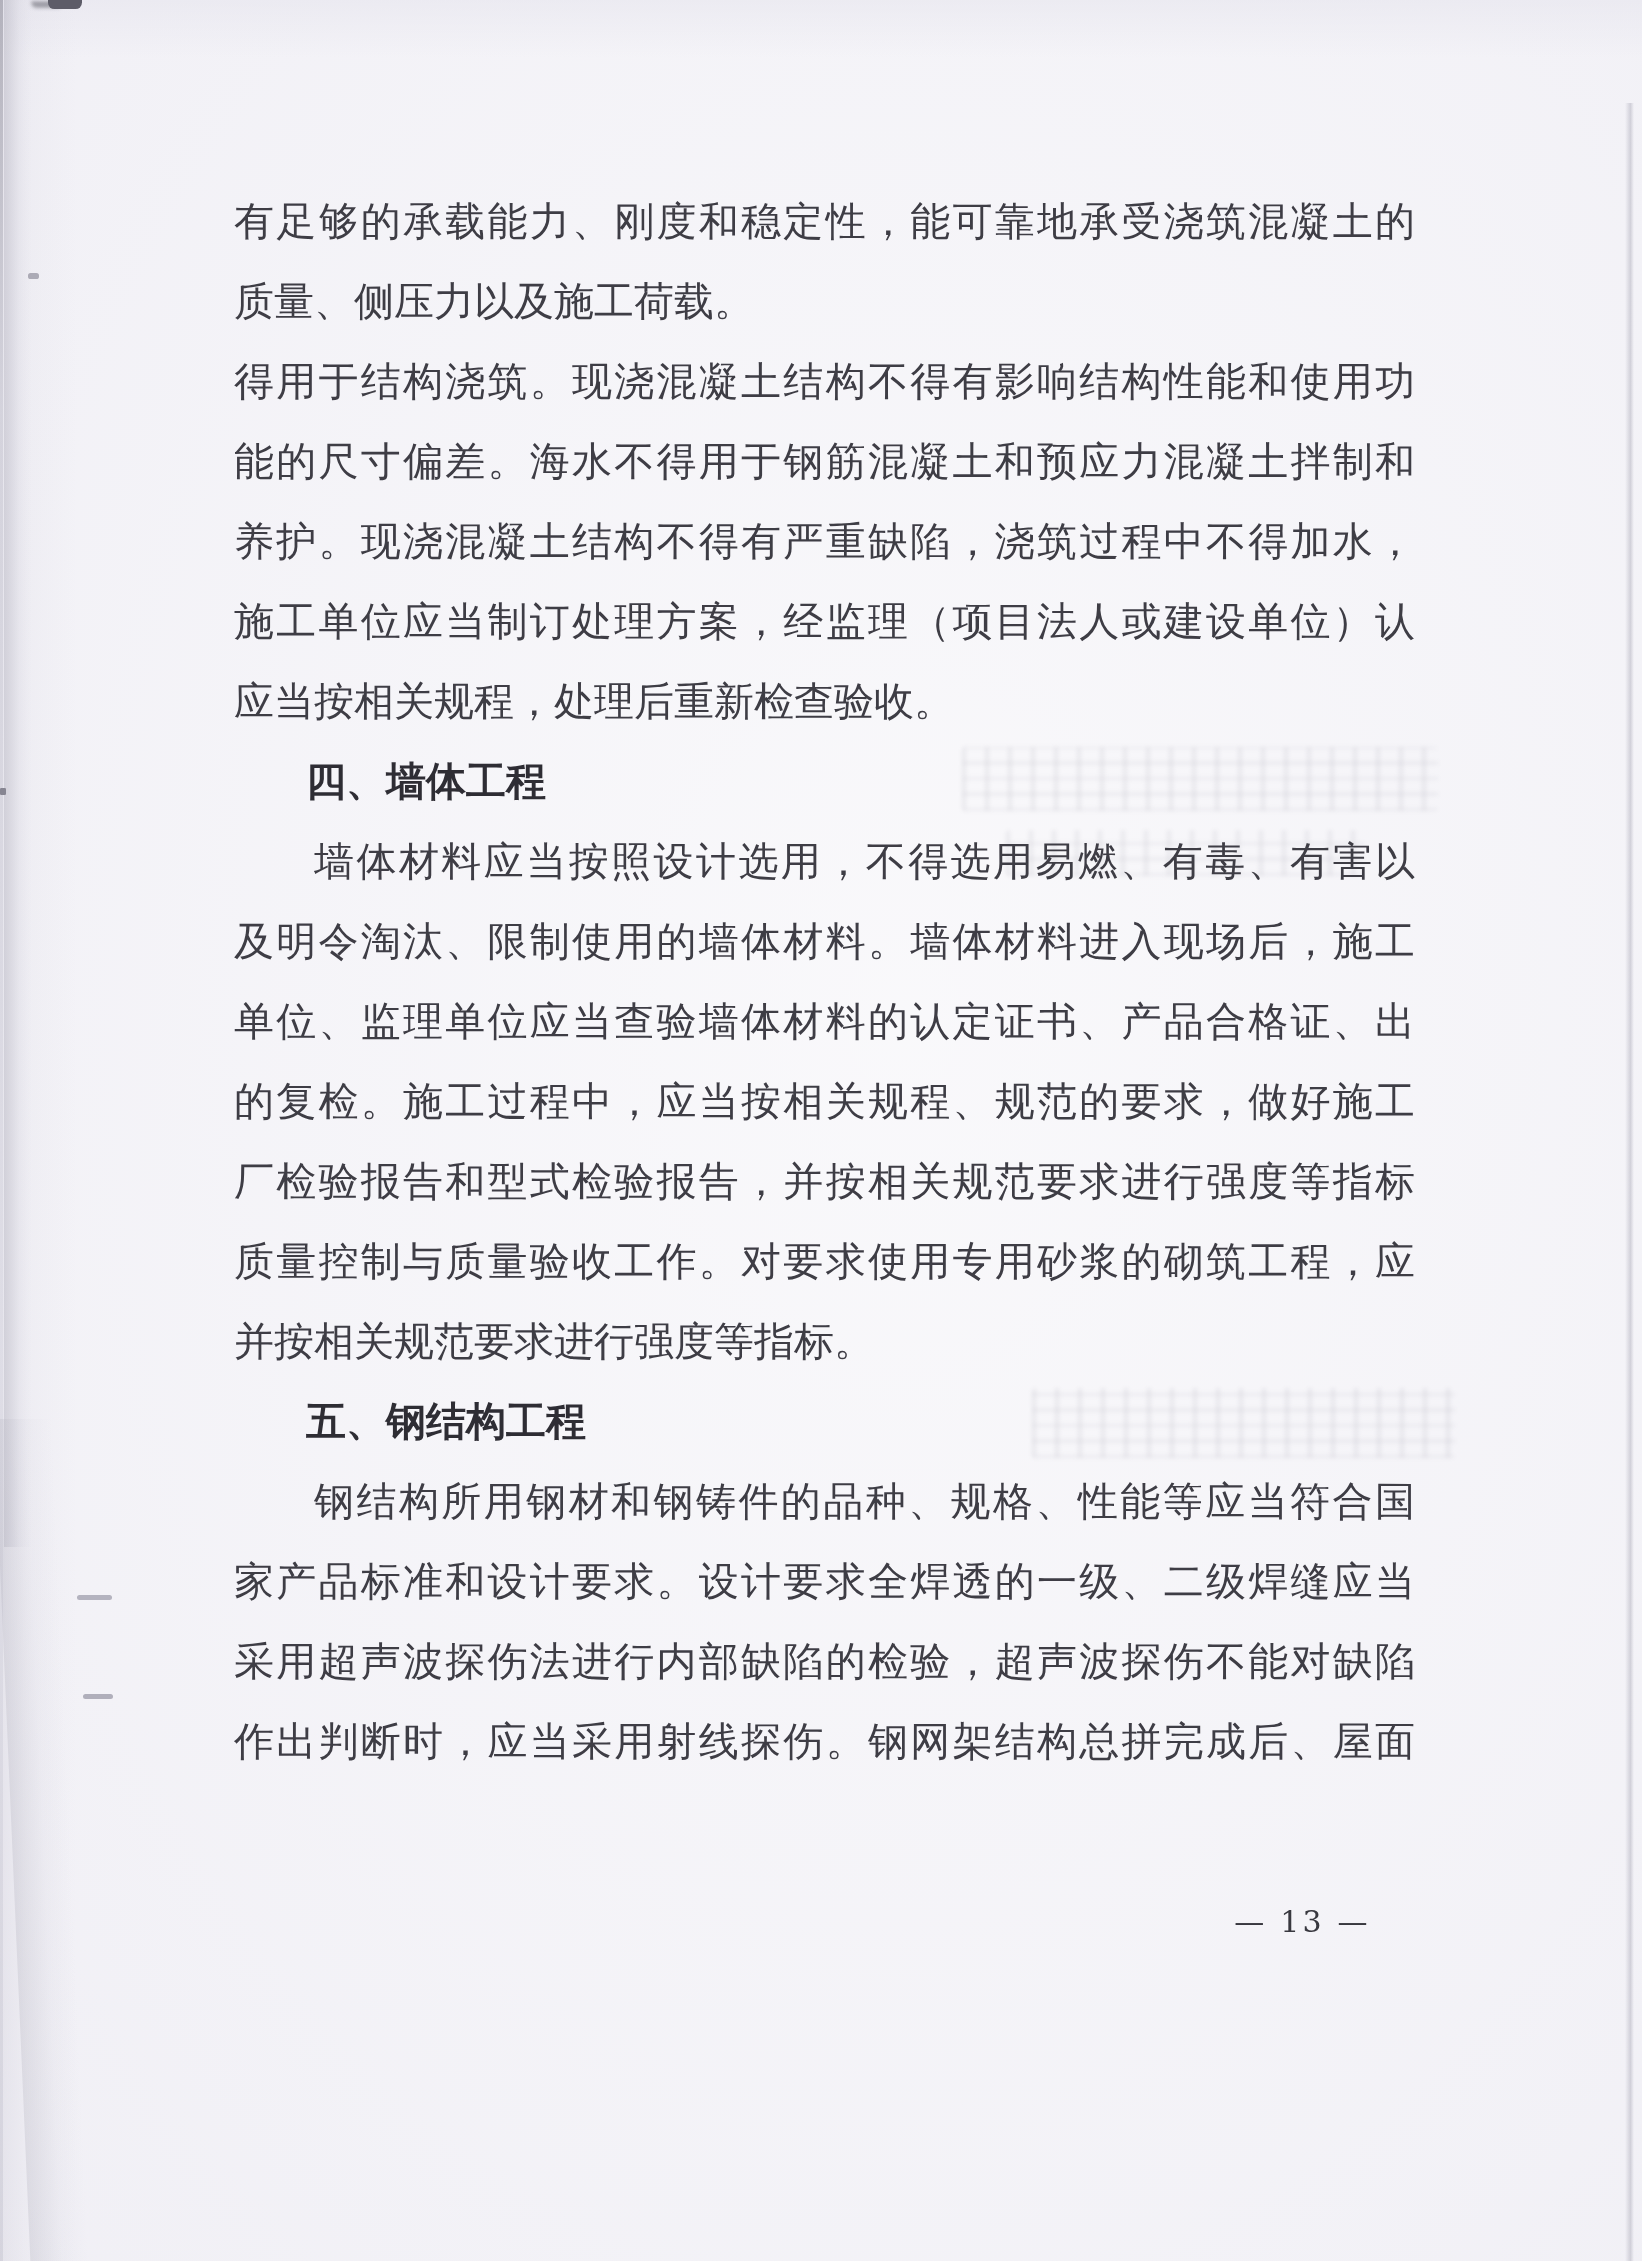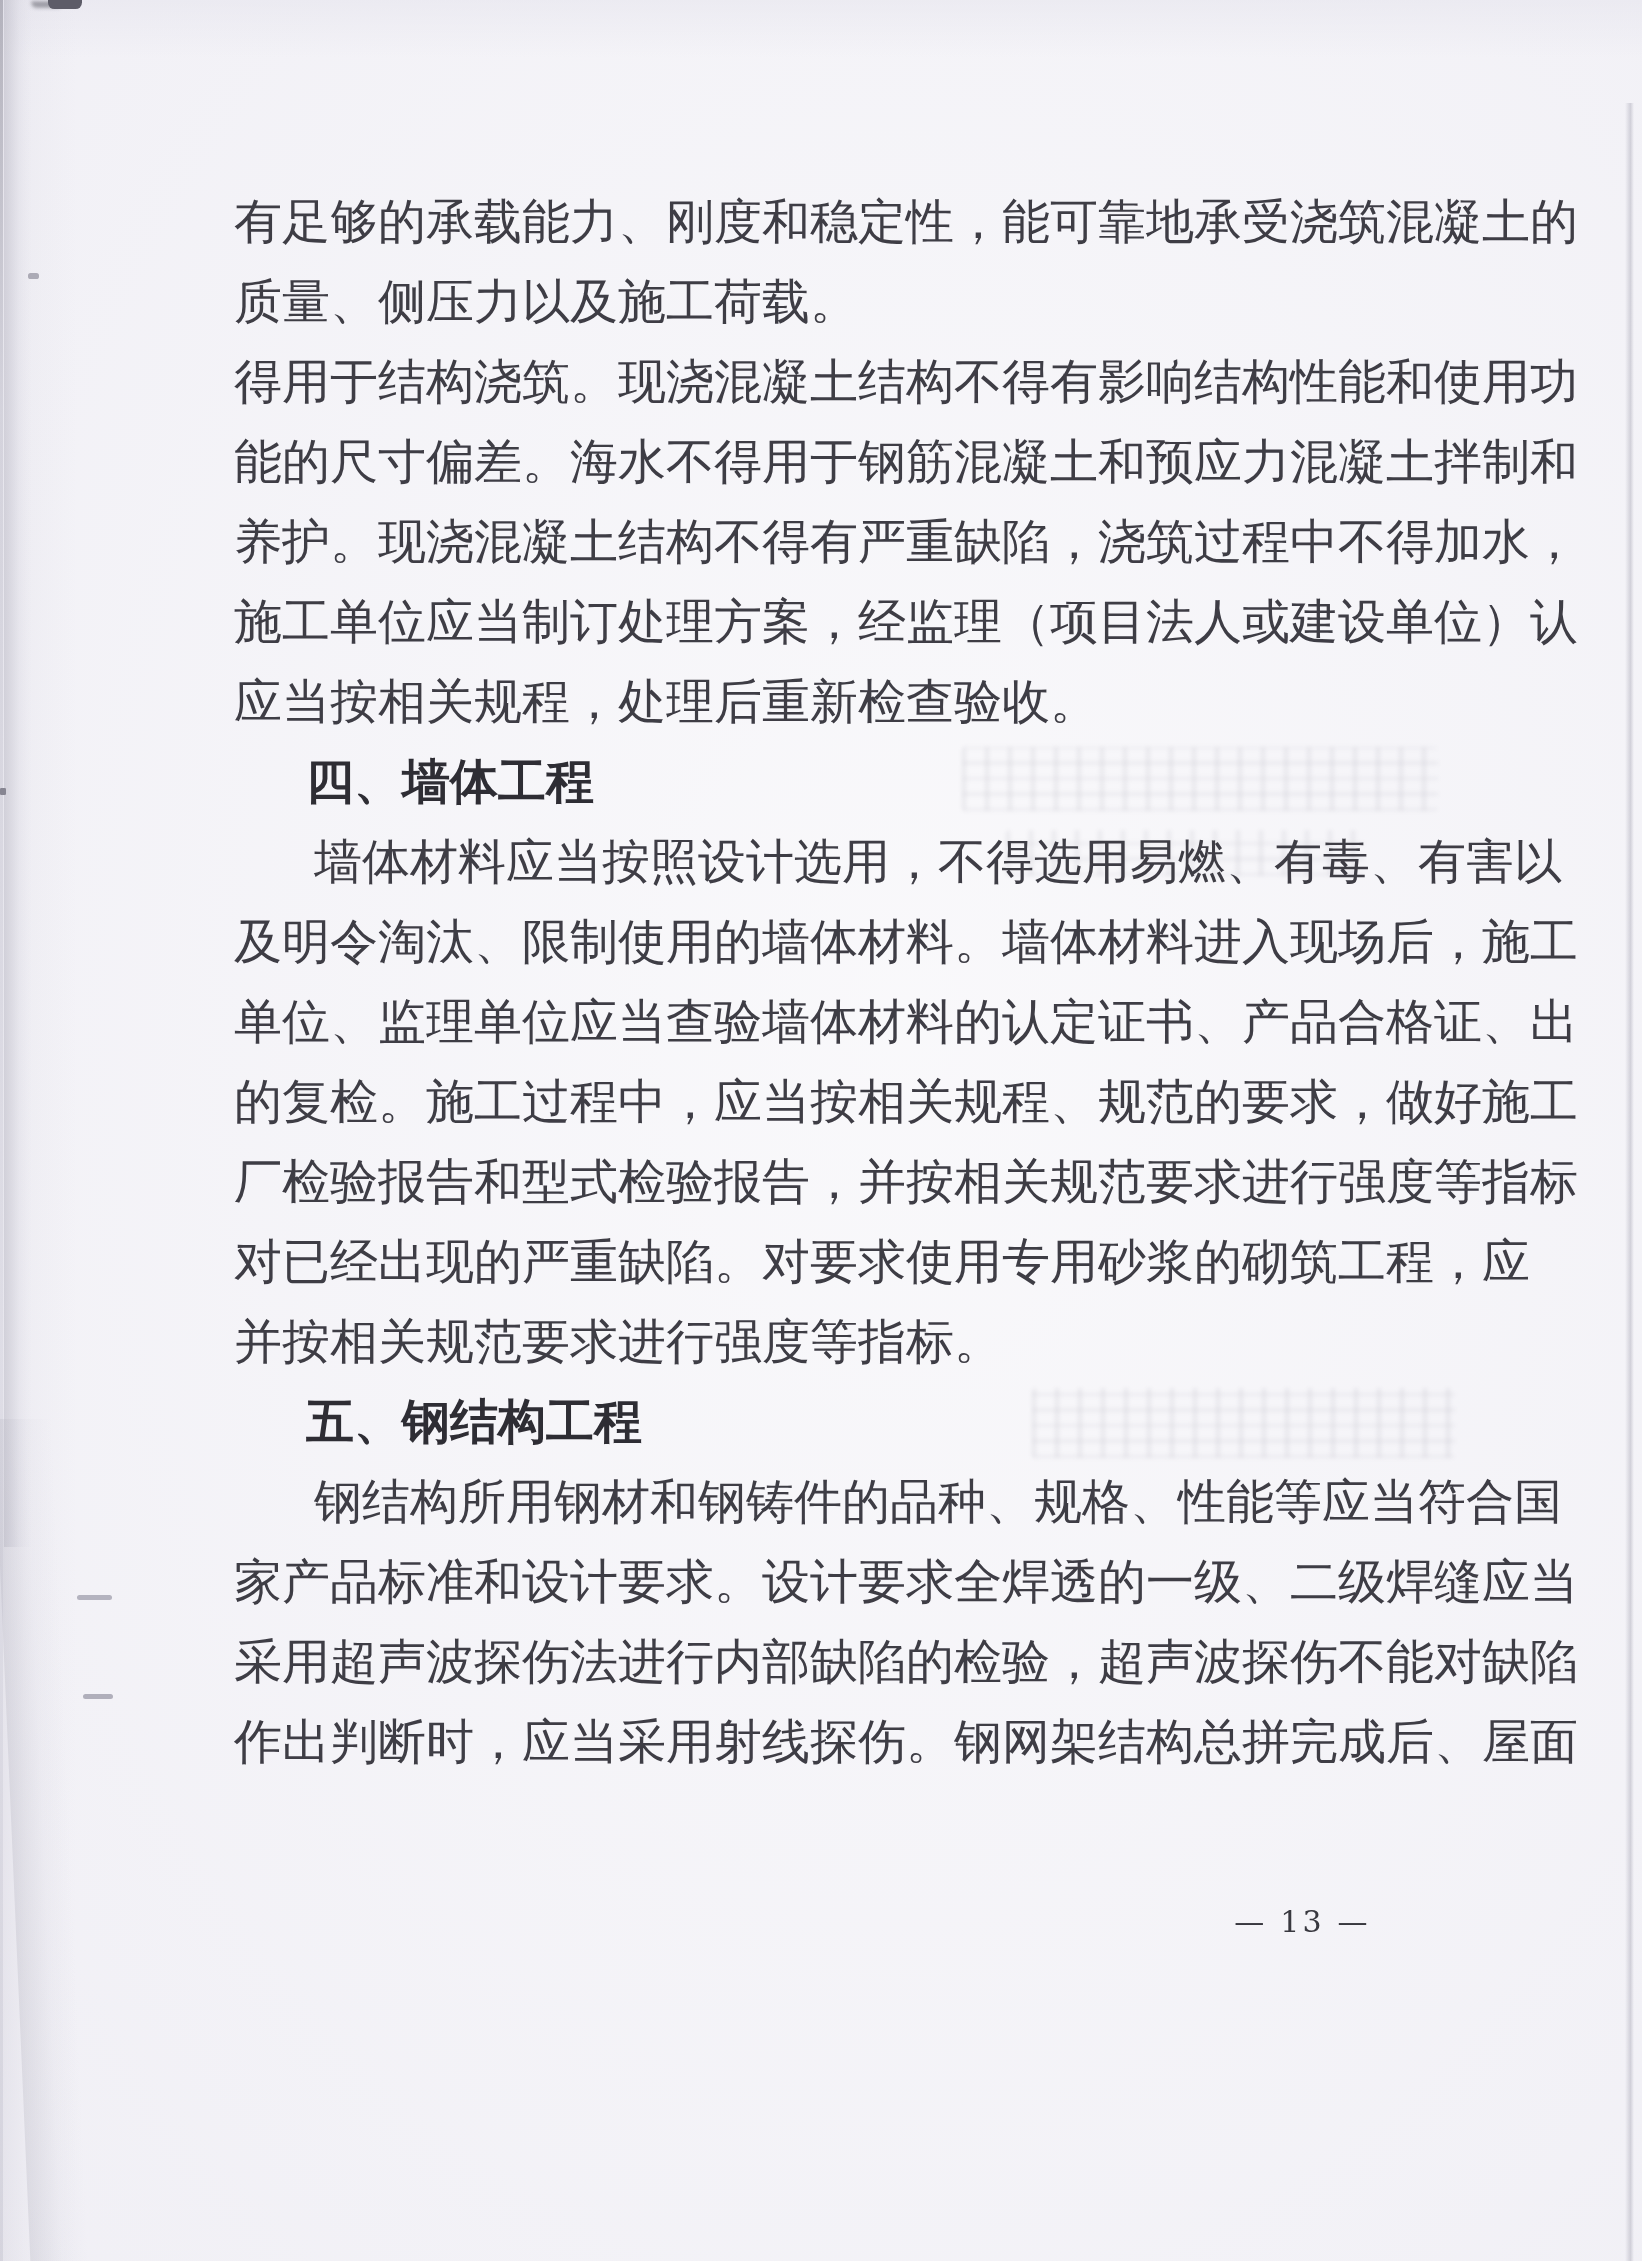--- a/index.html
+++ b/index.html
@@ -21,21 +21,21 @@
   }
   
   .text-column {
     position:absolute;
     left:234px; top:181px; width:1181px;
     color:#3e3d45;
   }
   .line {
     height:80px;
     line-height:80px;
-    font-size:48px;
+    font-size:40px;
     white-space:nowrap;
     overflow:visible;
   }
   .line.full {
     text-align:justify;
     text-align-last:justify;
     -moz-text-align-last:justify;
   }
   .line.indent { text-indent:80px; }
   .line.heading {
@@ -129,21 +129,21 @@
   <div class="line full">能的尺寸偏差。海水不得用于钢筋混凝土和预应力混凝土拌制和</div>
   <div class="line full">养护。现浇混凝土结构不得有严重缺陷，浇筑过程中不得加水，</div>
   <div class="line full">施工单位应当制订处理方案，经监理（项目法人或建设单位）认</div>
   <div class="line end">应当按相关规程，处理后重新检查验收。</div>
   <div class="line heading">四、墙体工程</div>
   <div class="line full indent">墙体材料应当按照设计选用，不得选用易燃、有毒、有害以</div>
   <div class="line full">及明令淘汰、限制使用的墙体材料。墙体材料进入现场后，施工</div>
   <div class="line full">单位、监理单位应当查验墙体材料的认定证书、产品合格证、出</div>
   <div class="line full">的复检。施工过程中，应当按相关规程、规范的要求，做好施工</div>
   <div class="line full">厂检验报告和型式检验报告，并按相关规范要求进行强度等指标</div>
-  <div class="line full">对已经出现的严重缺陷。对要求使用专用砂浆的砌筑工程，应</div>
+  <div class="line full">质量控制与质量验收工作。对要求使用专用砂浆的砌筑工程，应</div>
   <div class="line end">并按相关规范要求进行强度等指标。</div>
   <div class="line heading">五、钢结构工程</div>
   <div class="line full indent">钢结构所用钢材和钢铸件的品种、规格、性能等应当符合国</div>
   <div class="line full">家产品标准和设计要求。设计要求全焊透的一级、二级焊缝应当</div>
   <div class="line full">采用超声波探伤法进行内部缺陷的检验，超声波探伤不能对缺陷</div>
   <div class="line full">作出判断时，应当采用射线探伤。钢网架结构总拼完成后、屋面</div>
 </div>
 
 <div class="page-number">— 13 —</div>
 

